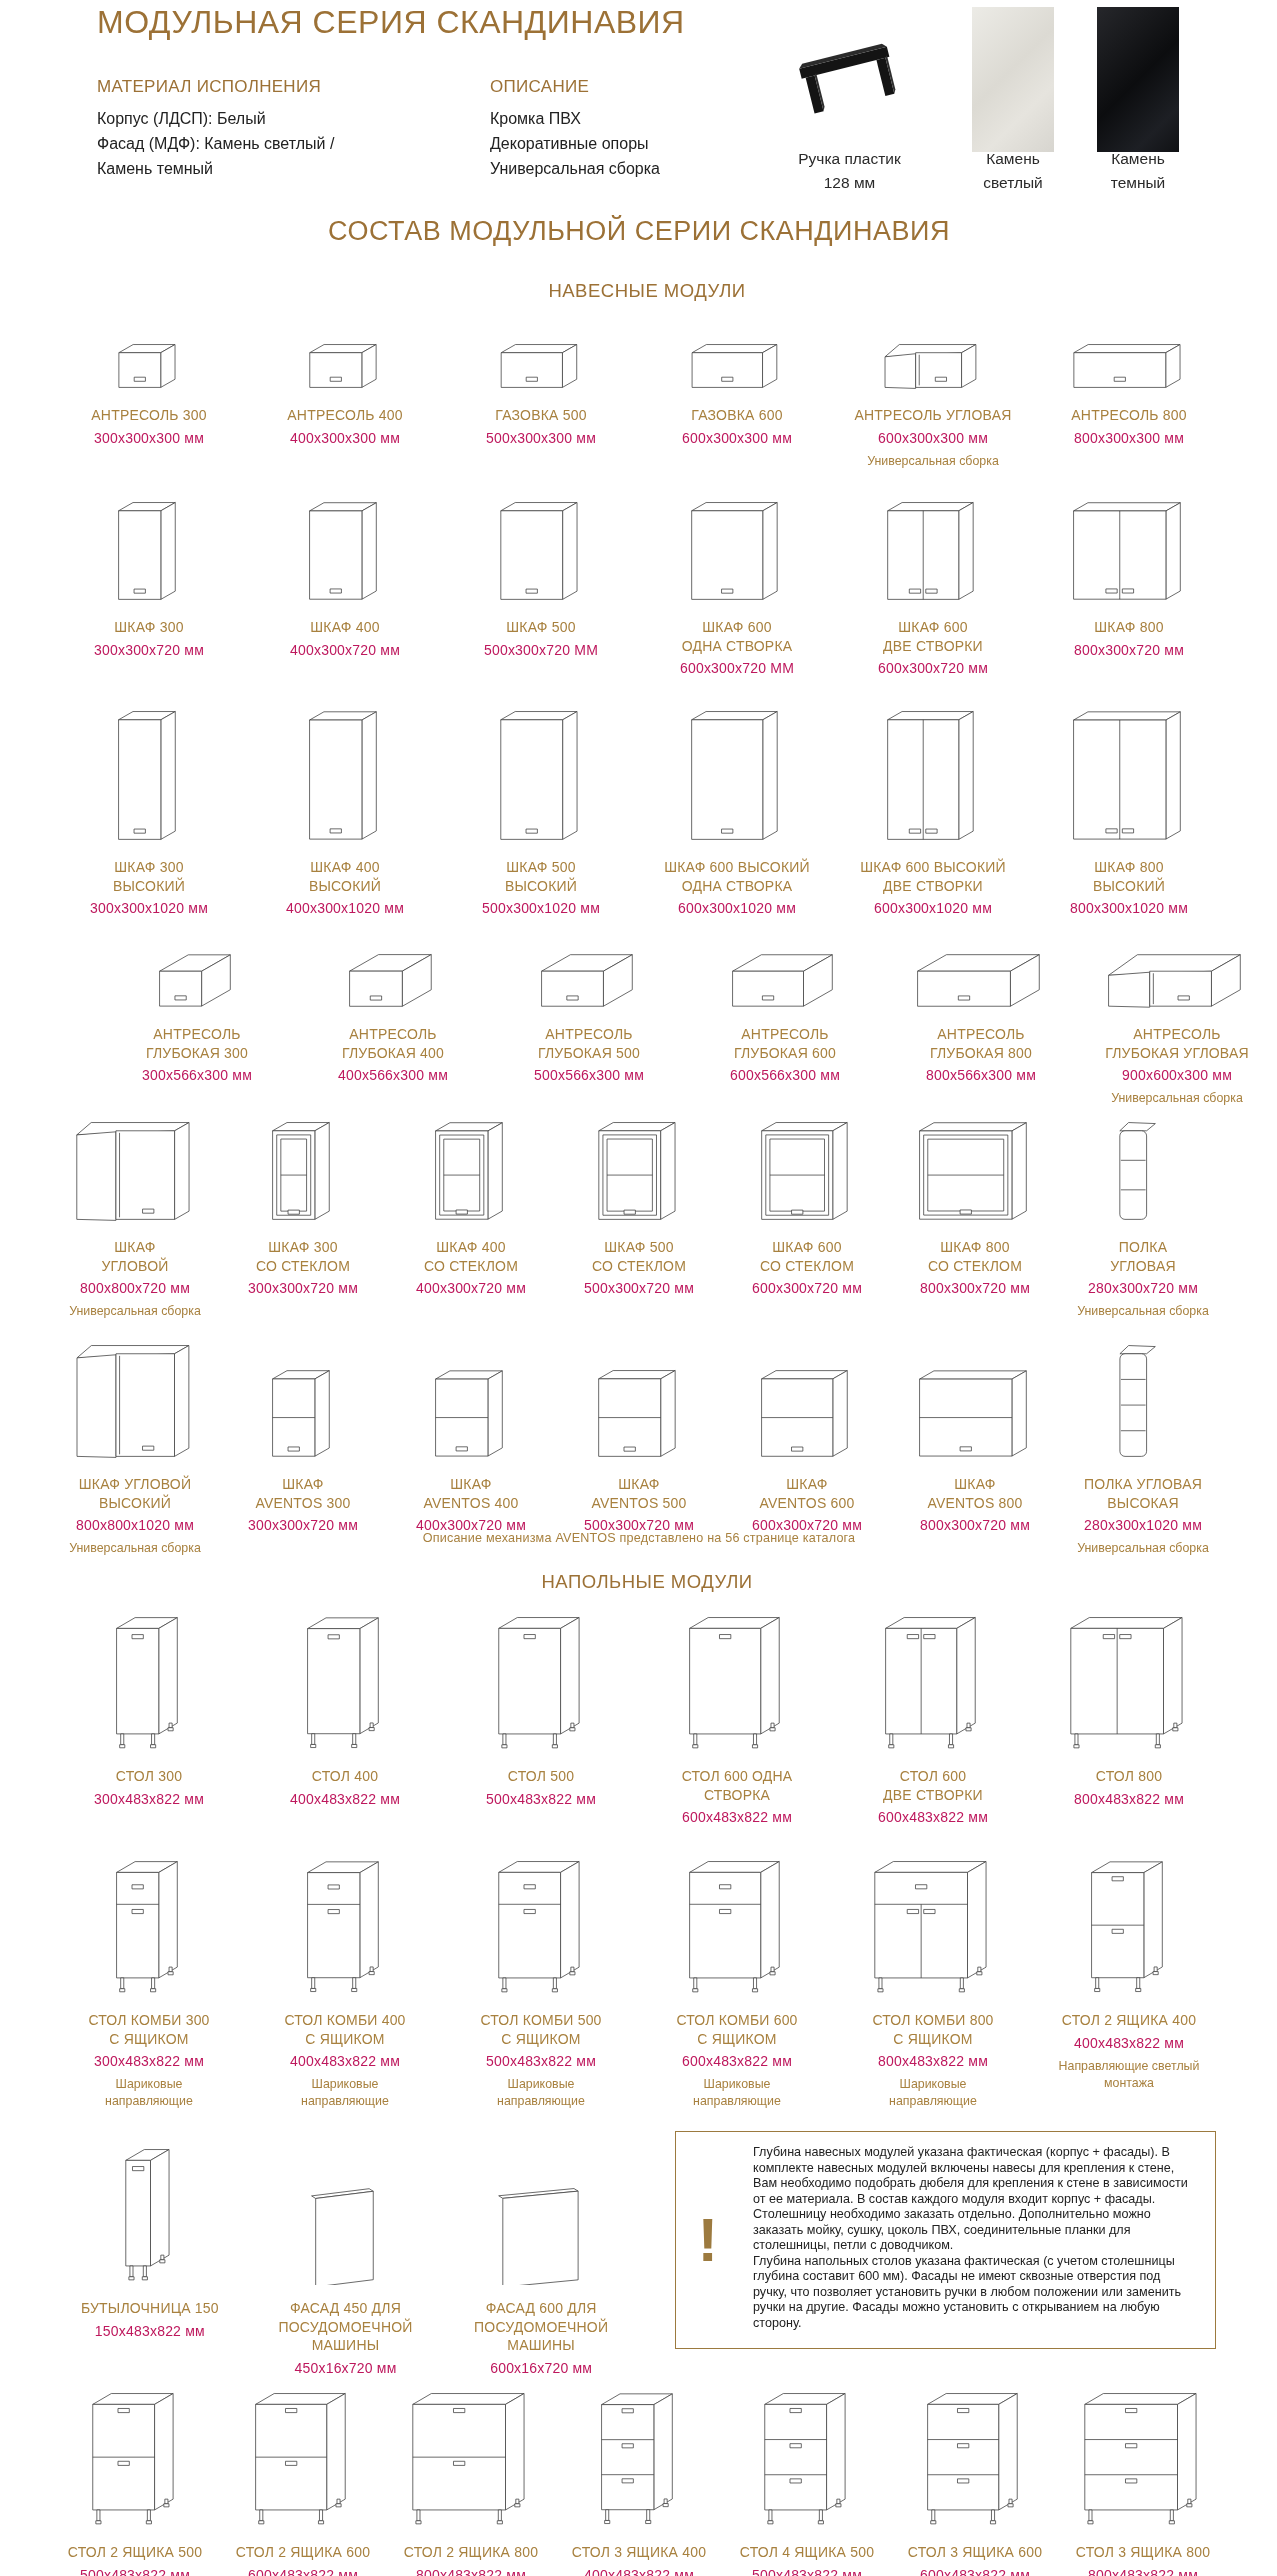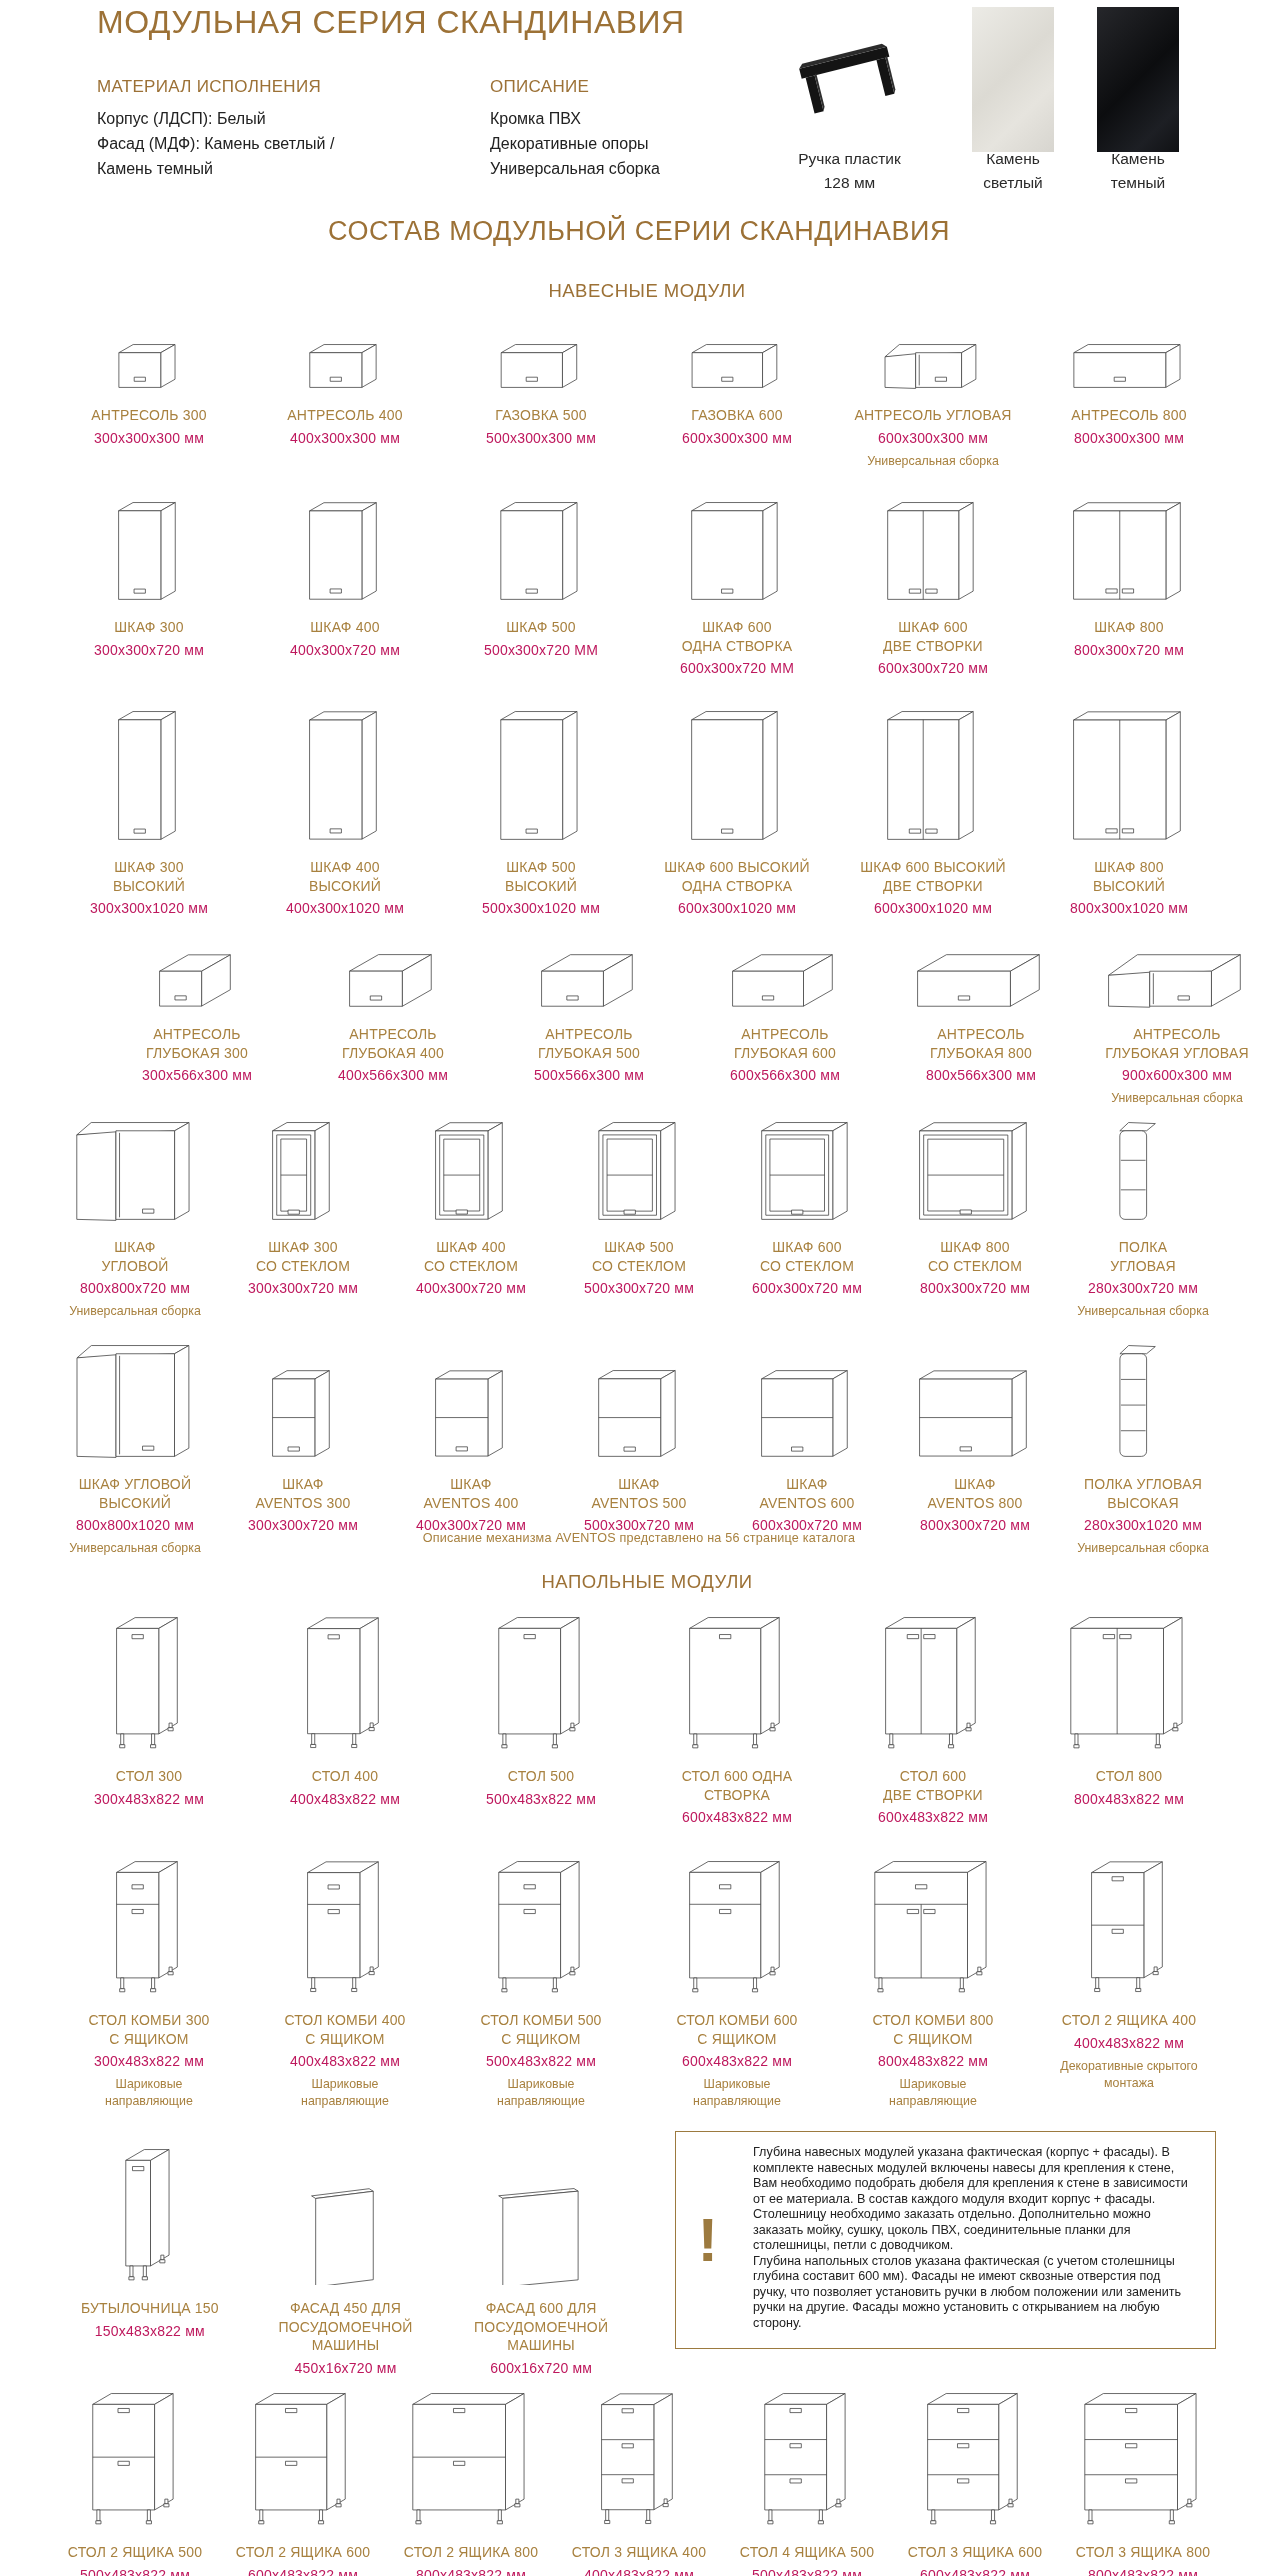--- a/index.html
+++ b/index.html
@@ -1011,21 +1011,21 @@
               <rect x="91" y="250" width="10" height="6"></rect>
               <rect x="127" y="208" width="6" height="9"></rect>
               <rect x="125" y="217" width="10" height="6"></rect>
             </svg>
           </div>
           <div class="mname">
             <div>СТОЛ 2 ЯЩИКА 400</div>
           </div>
           <div class="mdims">400х483х822 мм</div>
           <div class="mnote">
-            <div>Декоративные скрытого</div>
+            <div>Направляющие светлый</div>
             <div>монтажа</div>
           </div>
         </div>
       </div>
       <div class="mrow" style="top: 2131px; left: 52px; width: 587px; justify-content: flex-start;">
         <div class="mcell" style="width: 196px;">
           <div class="mdraw" style="height: 168px;">
             <svg width="54" height="137" viewBox="0 0 104 266" fill="none" stroke="#3f3f3f" stroke-width="1.5" stroke-linejoin="round" style="fill:#fff">
               <polygon points="5,24 41,3 89,3 53,24"></polygon>
               <polygon points="53,24 89,3 89,208 53,229"></polygon>

